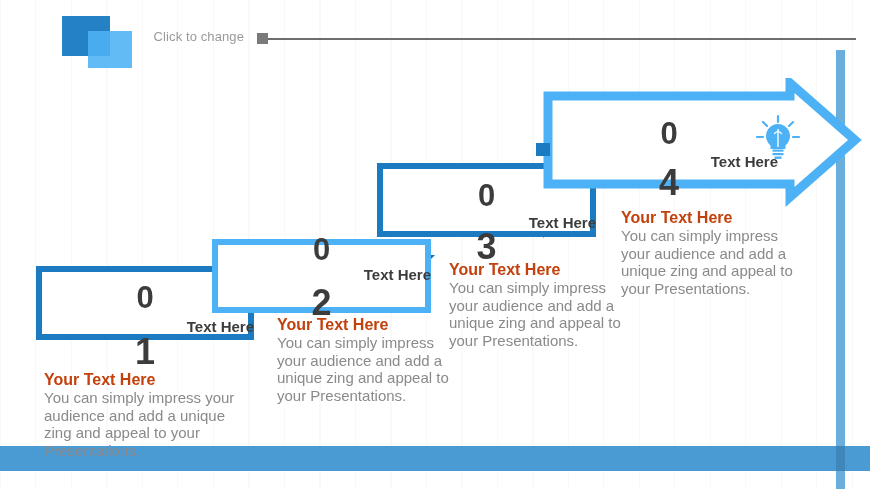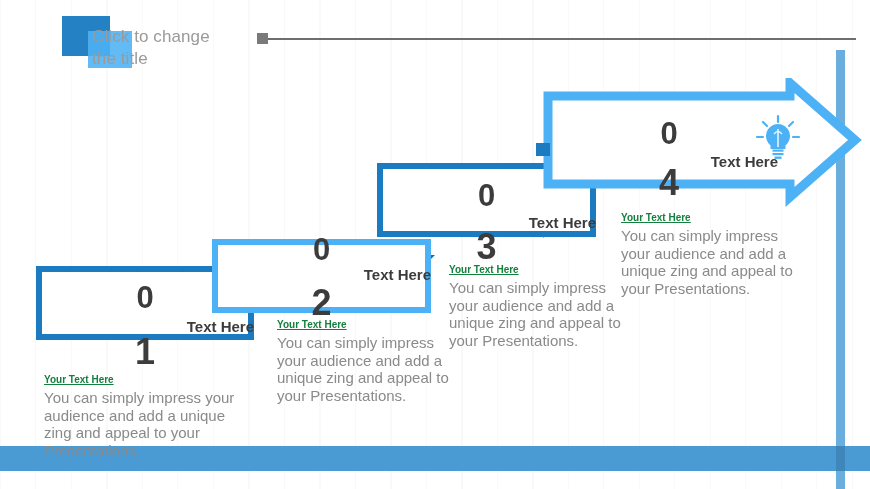--- a/index.html
+++ b/index.html
@@ -34,22 +34,22 @@
     position: absolute; left: 0; top: 0; width: 48px; height: 40px;
     background: #2481c4;
   }
   #logo .sq-light {
     position: absolute; left: 26px; top: 15px; width: 44px; height: 37px;
     background: #4db2f5; opacity: 0.88;
   }
 
   #title {
     position: absolute; left: 92px; top: 26px; width: 152px;
-    text-align: left;
-    font-size: 17px; line-height: 22px;
+    text-align: right;
+    font-size: 13px; line-height: 22px;
     color: #9a9a9a;
     letter-spacing: 0.1px;
   }
 
   #title-marker {
     position: absolute; left: 257px; top: 33px;
     width: 11px; height: 11px; background: #7a7a7a;
   }
   #title-rule {
     position: absolute; left: 268px; top: 38px;
@@ -98,22 +98,22 @@
   }
   .num-bot {
     position: absolute;
     font-size: 36px; font-weight: bold;
     color: #3c3c3c; text-align: center;
     line-height: 36px;
   }
 
   .desc { position: absolute; }
   .desc-title {
-    font-size: 10px; font-weight: bold; color: #15803d;
-    line-height: 17px; margin-bottom: 1px; text-decoration: underline;
+    font-size: 16px; font-weight: bold; color: #c2410c;
+    line-height: 17px; margin-bottom: 1px;
   }
   .desc-body {
     font-size: 15px; color: #8a8a8a; line-height: 17.5px;
   }
 
   
   #bulb { position: absolute; left: 752px; top: 112px; width: 52px; height: 52px; }
 </style>
 </head>
 <body>
@@ -122,21 +122,20 @@
 
   <div id="grid"></div>
 
   <div id="logo">
     <div class="sq-dark"></div>
     <div class="sq-light"></div>
   </div>
 
   <div id="title">
     <div>Click to change</div>
-    <div>the title</div>
   </div>
 
   <div id="title-marker"></div>
   <div id="title-rule"></div>
 
   <div id="vbar"></div>
   <div id="hbar"></div>
   <div id="hbar-cap"></div>
 
   <div class="step">

